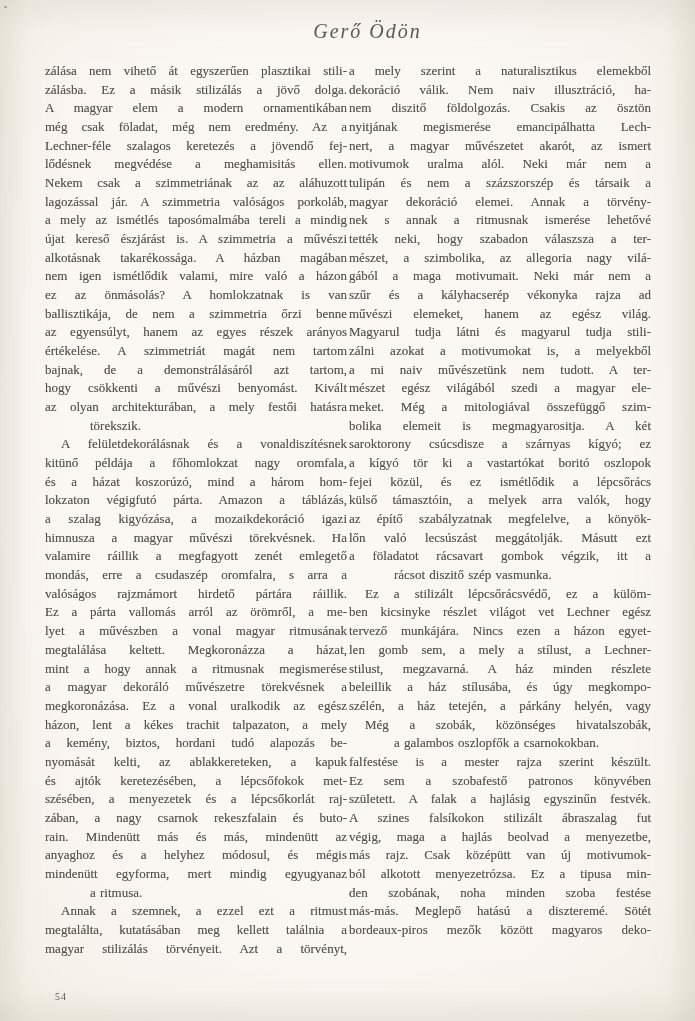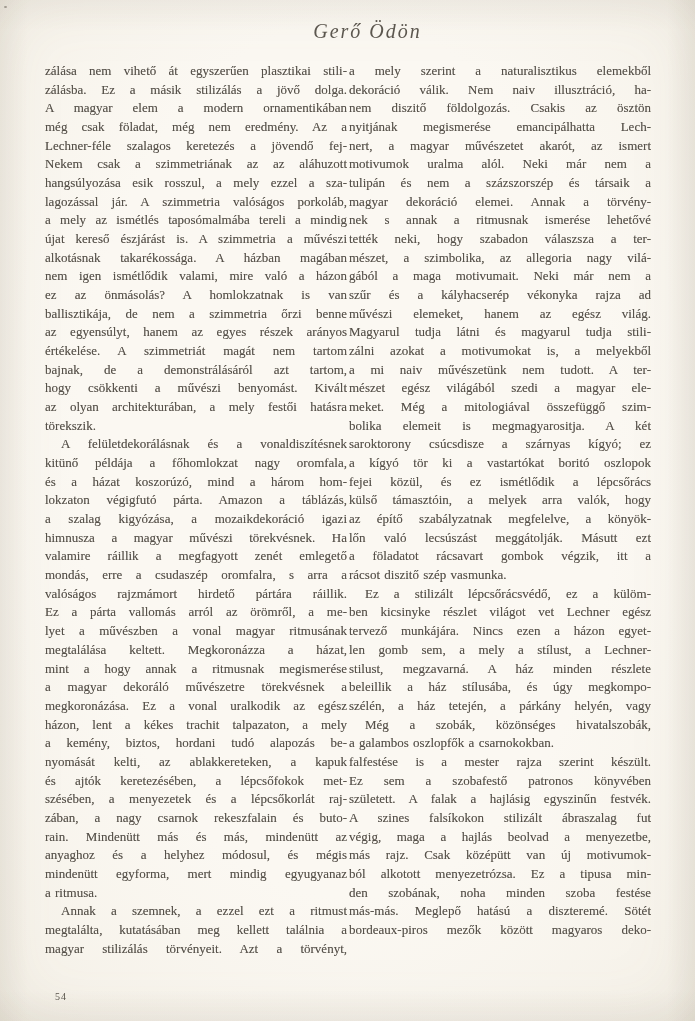--- a/index.html
+++ b/index.html
@@ -48,21 +48,21 @@
     line-height: 18.68px;
     height: 18.68px;
     overflow: hidden;
     text-align: justify;
     text-align-last: justify;
     word-spacing: 1px;
     color: #56514a;
     text-shadow: 0 0 0.5px rgba(86,81,74,0.45);
   }
   .line.indent { text-indent: 16px; }
-  .line.end { text-align-last: left; }
+  .line.end { text-align-last: left; margin-left: 45px; }
   .pagenum {
     position: absolute;
     left: 55px;
     top: 991px;
     font-size: 10px;
     letter-spacing: 1px;
     color: #5a554d;
   }
   .speck {
     position: absolute;
@@ -76,22 +76,22 @@
 <div class="page">
   <div class="header">Gerő Ödön</div>
 
   <div class="columns">
     <div class="col">
         <div class="line">zálása nem vihető át egyszerűen plasztikai stili-</div>
         <div class="line">zálásba. Ez a másik stilizálás a jövő dolga.</div>
         <div class="line">A magyar elem a modern ornamentikában</div>
         <div class="line">még csak föladat, még nem eredmény. Az a</div>
         <div class="line">Lechner-féle szalagos keretezés a jövendő fej-</div>
+        <div class="line">lődésnek megvédése a meghamisitás ellen.</div>
         <div class="line">Nekem csak a szimmetriának az az aláhuzott</div>
-        <div class="line">hangsúlyozása esik rosszul, a mely ezzel a sza-</div>
         <div class="line">lagozással jár. A szimmetria valóságos porkoláb,</div>
         <div class="line">a mely az ismétlés taposómalmába tereli a mindig</div>
         <div class="line">újat kereső észjárást is. A szimmetria a művészi</div>
         <div class="line">alkotásnak takarékossága. A házban magában</div>
         <div class="line">nem igen ismétlődik valami, mire való a házon</div>
         <div class="line">ez az önmásolás? A homlokzatnak is van</div>
         <div class="line">ballisztikája, de nem a szimmetria őrzi benne</div>
         <div class="line">az egyensúlyt, hanem az egyes részek arányos</div>
         <div class="line">értékelése. A szimmetriát magát nem tartom</div>
         <div class="line">bajnak, de a demonstrálásáról azt tartom,</div>

